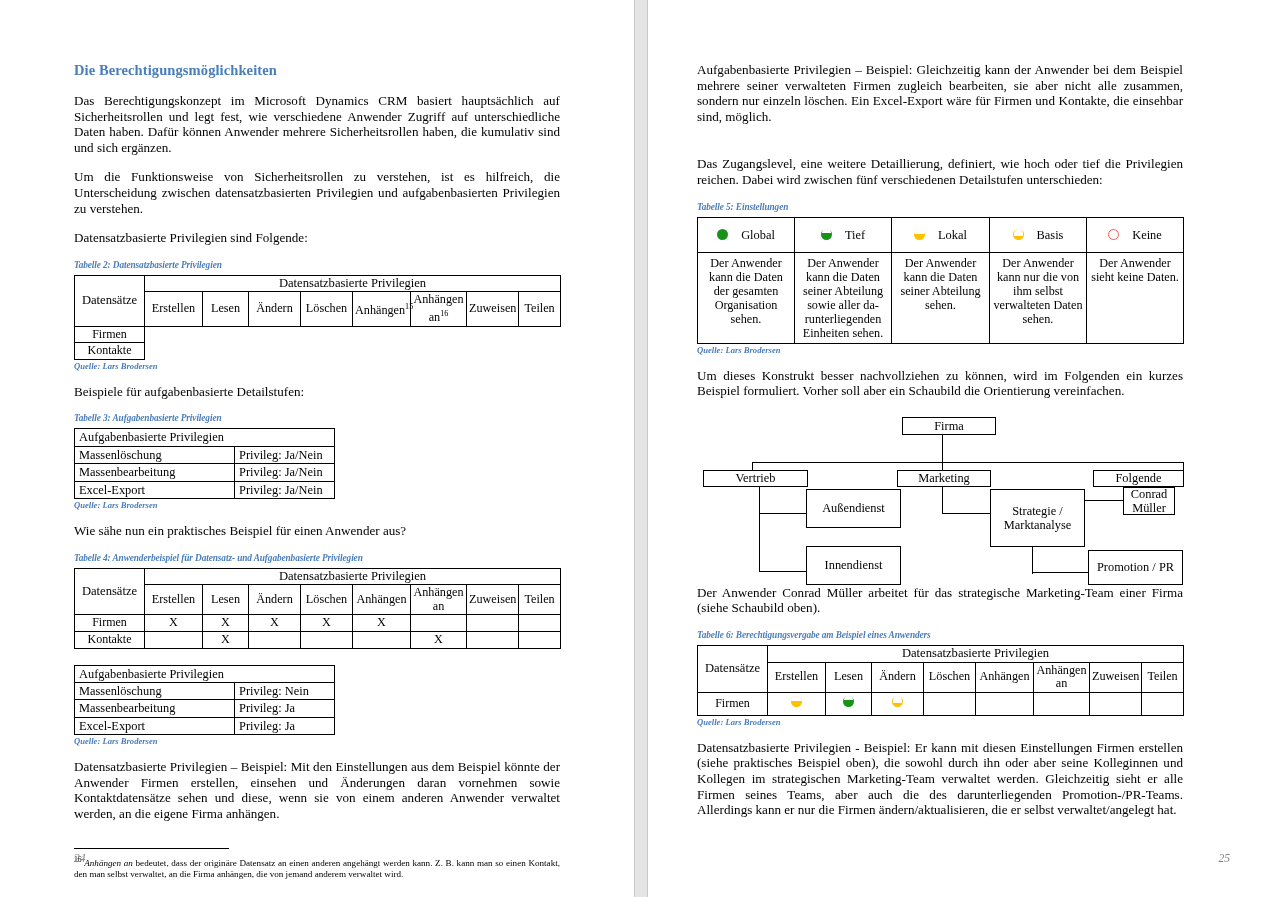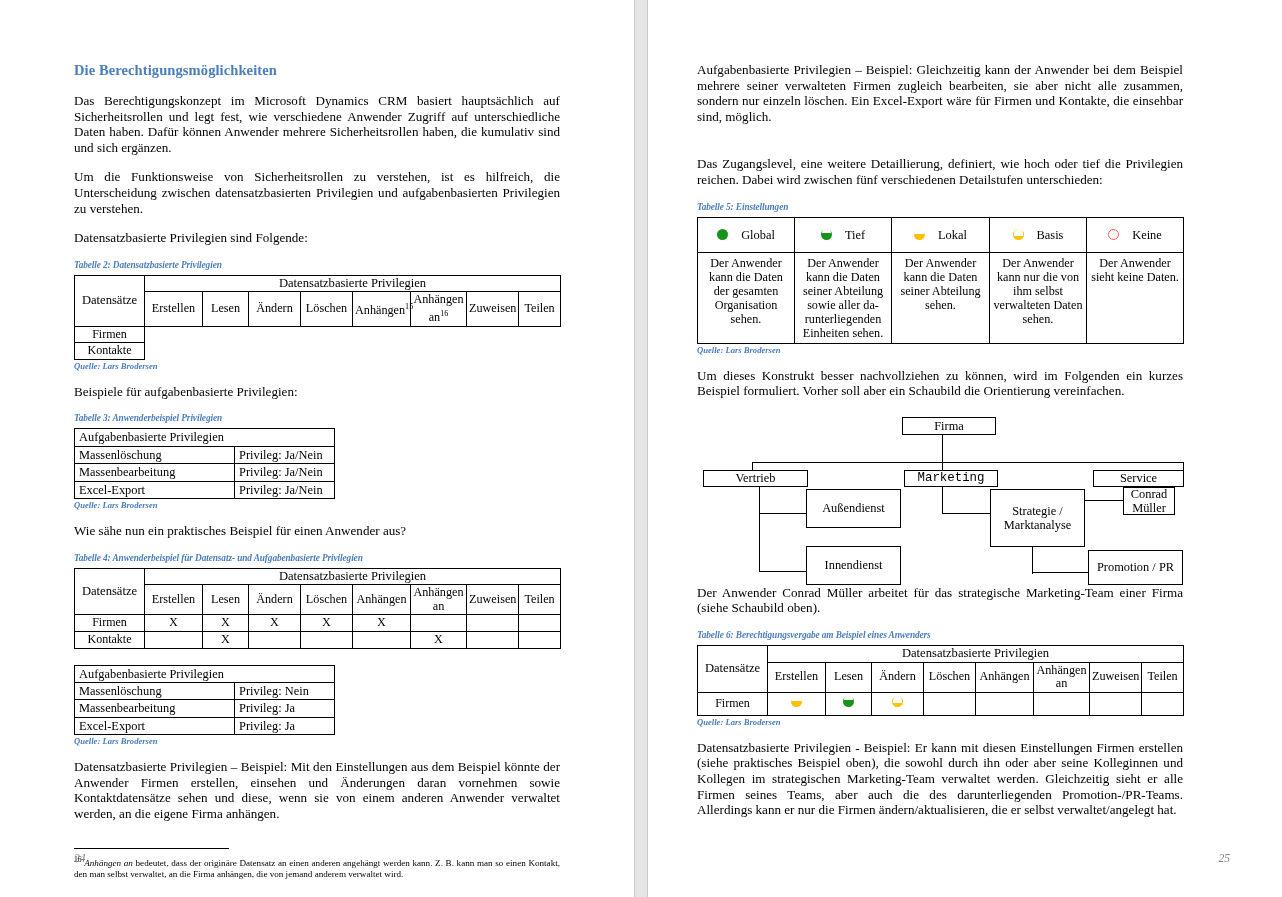--- a/index.html
+++ b/index.html
@@ -177,23 +177,23 @@
         </tr>
         <tr>
           <td class="rowlabel">Kontakte</td>
           <td colspan="8" style="border:none;"></td>
         </tr>
       </tbody>
         </table>
 
       <div class="source">Quelle: Lars Brodersen</div>
 
-      <p class="body">Beispiele für aufgabenbasierte Privilegien:</p>
-
-      <div class="caption">Tabelle 3: Anwenderbeispiel Privilegien</div>
+      <p class="body">Beispiele für aufgabenbasierte Detailstufen:</p>
+
+      <div class="caption">Tabelle 3: Aufgabenbasierte Privilegien</div>
 
       <table class="task" style="width:260px;">
         <colgroup>
             <col style="width:160px">
             <col style="width:100px">
           </colgroup>
         <tbody>
             <tr>
           <td colspan="2">Aufgabenbasierte Privilegien</td>
         </tr>
@@ -389,22 +389,22 @@
         <div class="ln lnv" style="left:245px;top:70px;height:31px;"></div>
         <div class="ln lnh" style="left:245px;top:100px;width:49px;"></div>
 
         <div class="ln lnh" style="left:388px;top:87px;width:39px;"></div>
 
         <div class="ln lnv" style="left:335px;top:128px;height:33px;"></div>
         <div class="ln lnh" style="left:335px;top:159px;width:138px;"></div>
 
         <div class="box" style="left:205px;top:4px;width:94px;height:18px;">Firma</div>
         <div class="box" style="left:6px;top:57px;width:105px;height:17px;">Vertrieb</div>
-        <div class="box" style="left:207px;top:57px;width:94px;height:17px;font-family:Liberation Mono, monospace;">Marketing</div>
-        <div class="box" style="left:396px;top:57px;width:91px;height:17px;">Service</div>
+        <div class="box" style="left:200px;top:57px;width:94px;height:17px;">Marketing</div>
+        <div class="box" style="left:396px;top:57px;width:91px;height:17px;">Folgende</div>
         <div class="box" style="left:109px;top:76px;width:95px;height:39px;">Außendienst</div>
         <div class="box" style="left:109px;top:133px;width:95px;height:39px;">Innendienst</div>
         <div class="box" style="left:293px;top:76px;width:95px;height:58px;">Strategie / Marktanalyse</div>
         <div class="box" style="left:426px;top:74px;width:52px;height:28px;">Conrad Müller</div>
         <div class="box" style="left:391px;top:137px;width:95px;height:35px;">Promotion / PR</div>
       </div>
 
 
       <p class="body">Der Anwender Conrad Müller arbeitet für das strategische Marketing-Team einer Firma (siehe Schaubild oben).</p>
 

